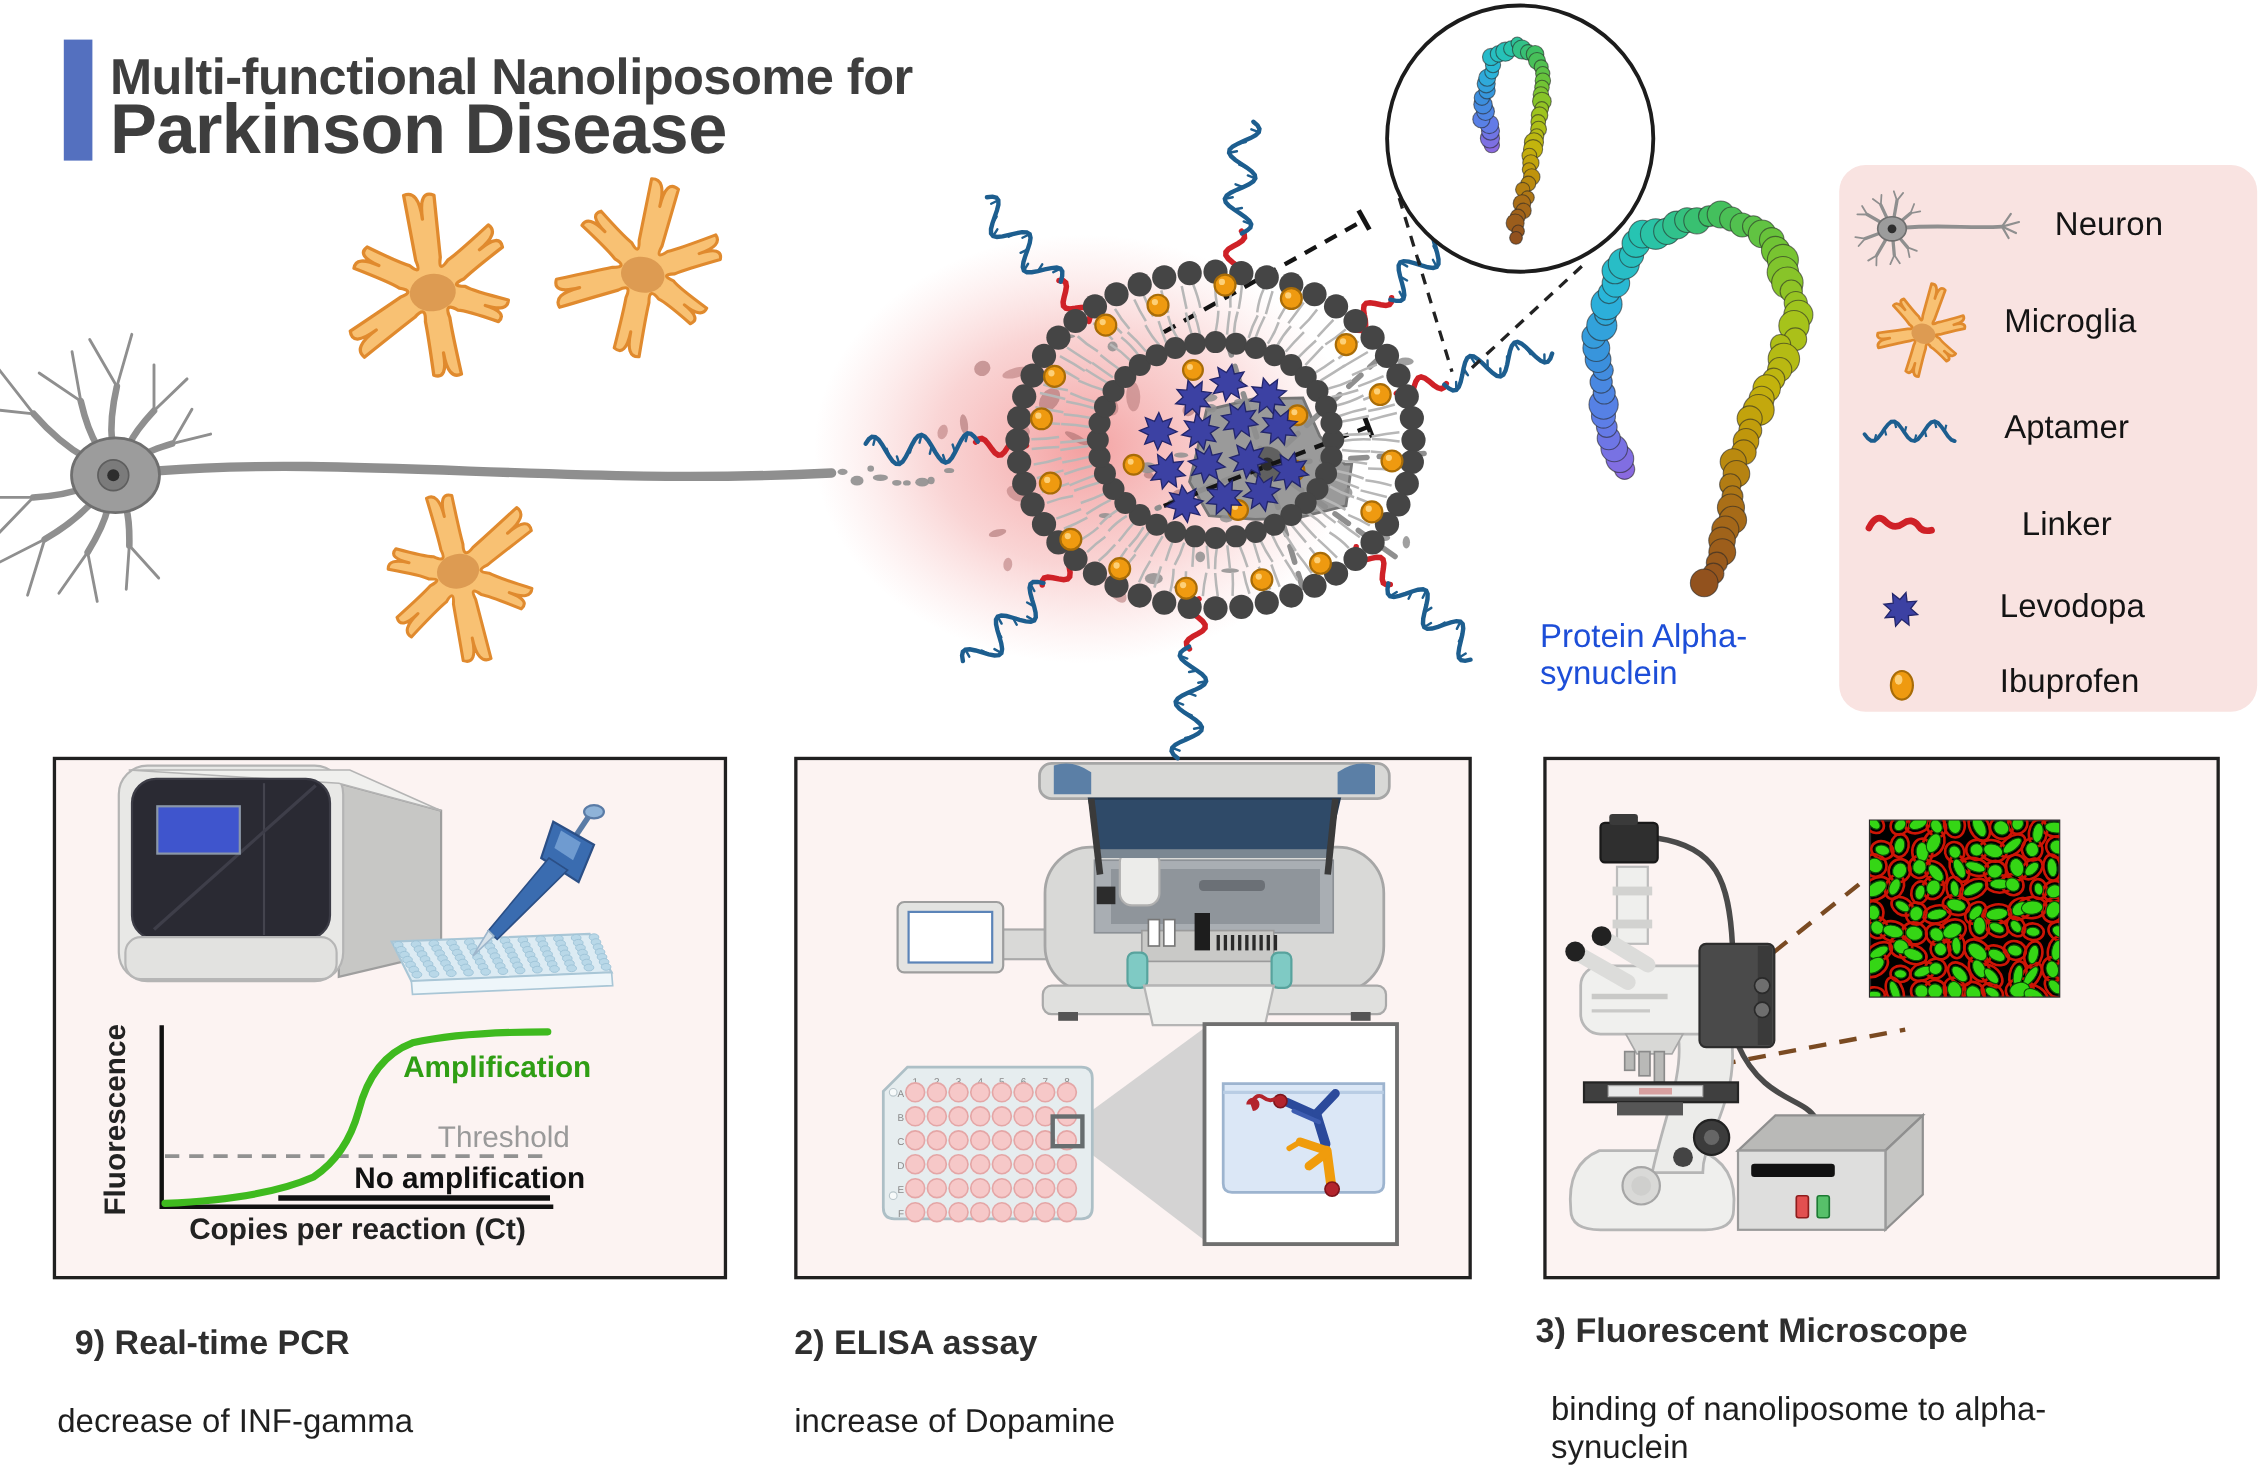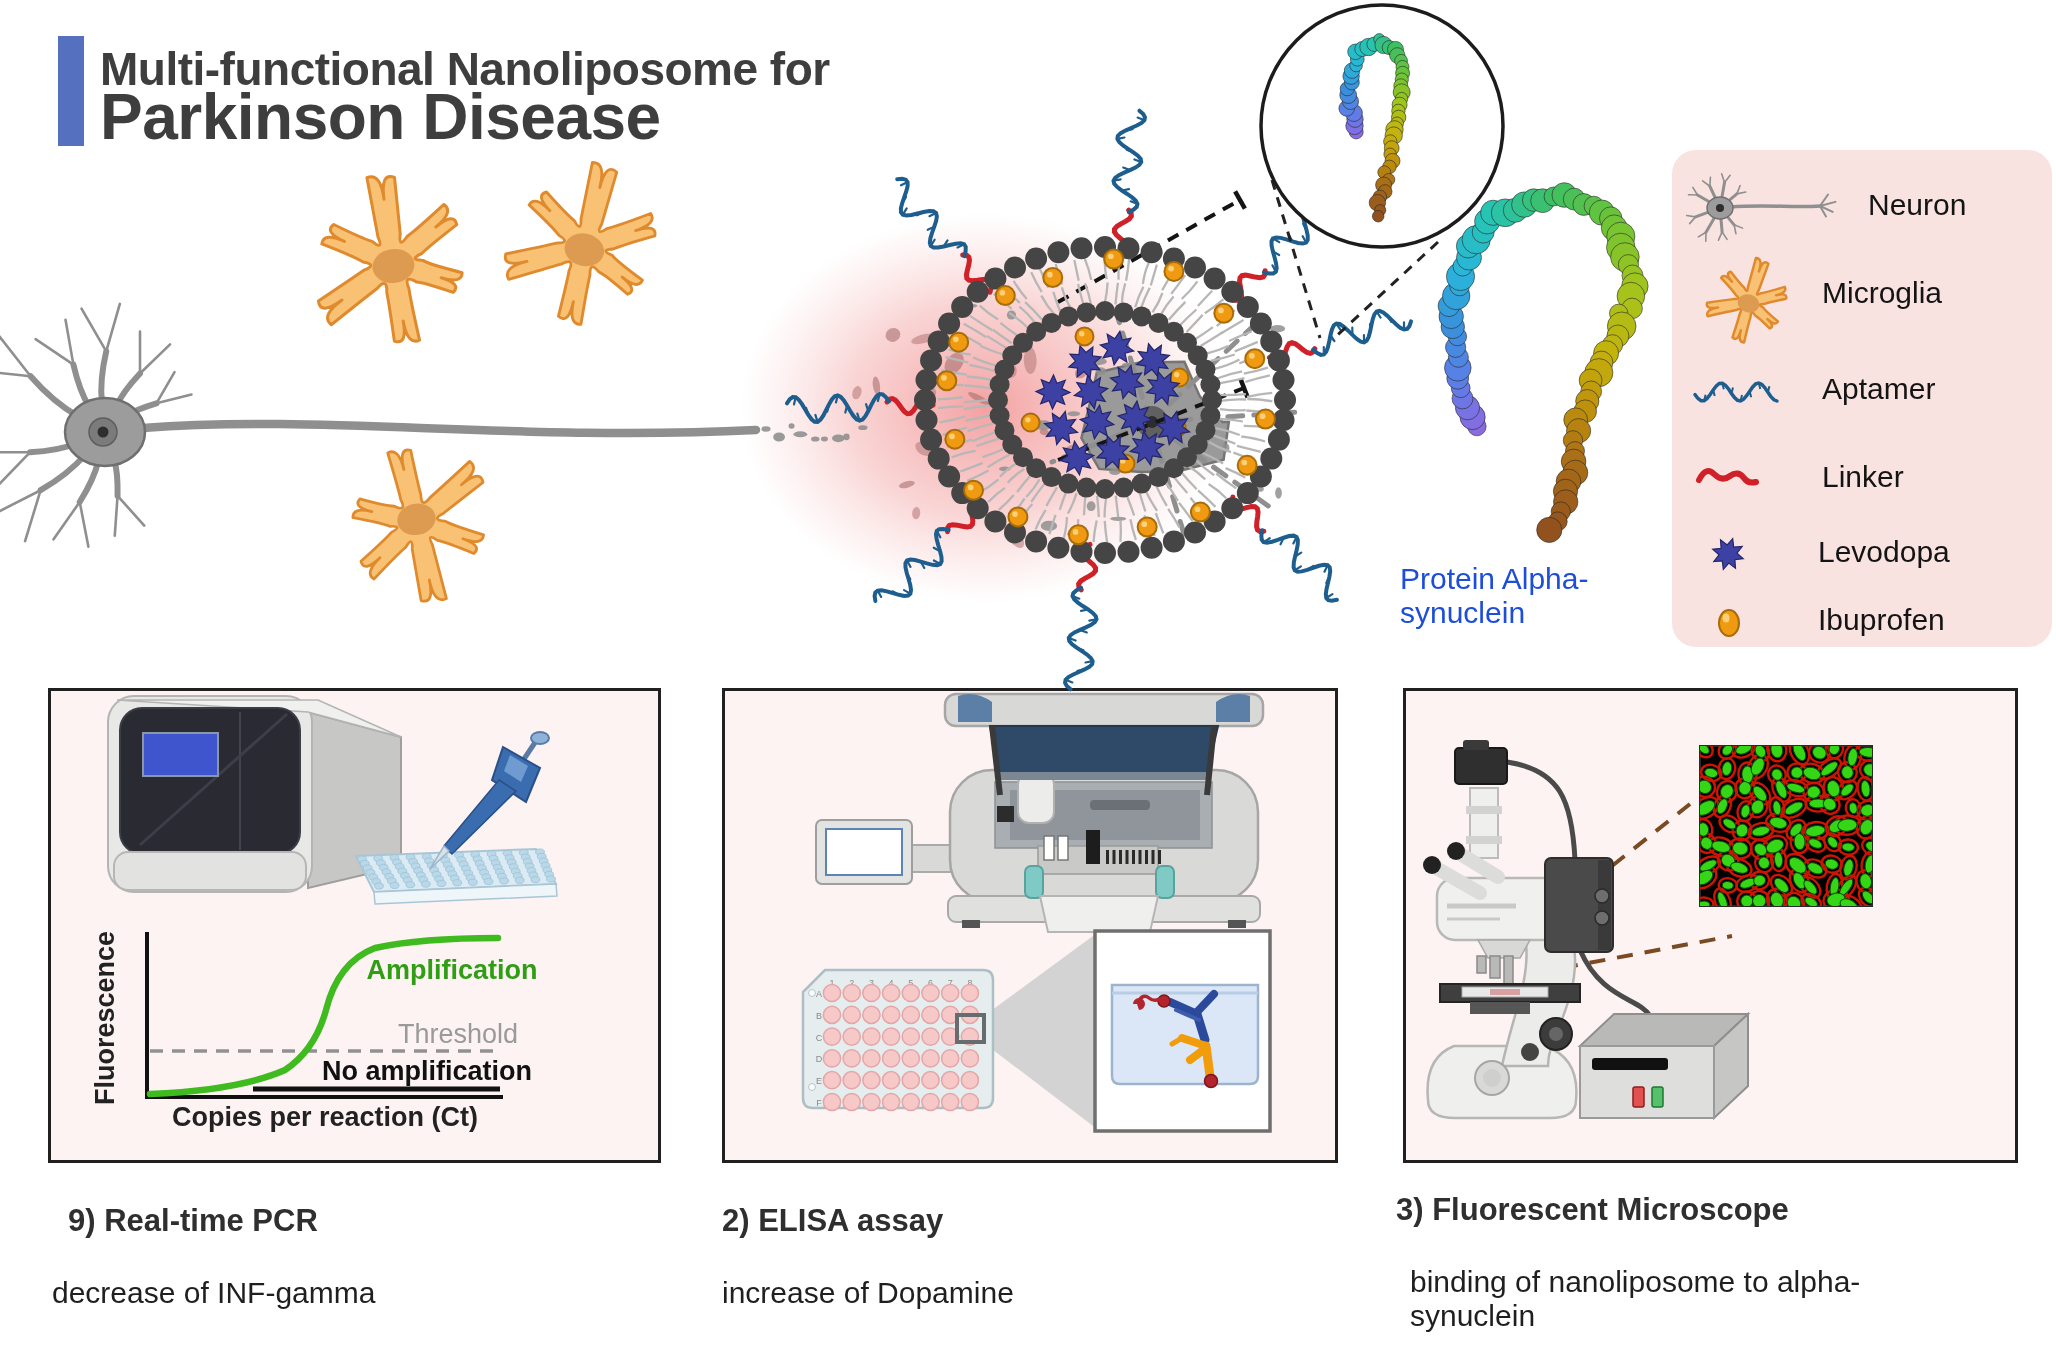--- a/index.html
+++ b/index.html
@@ -1181,21 +1181,21 @@
   <svg class="abs" id="legend-levodopa" style="left:35px;top:383px" width="42" height="42">
       <path d="M36.3,25.7L27.9,26.7L28.5,35.2L21.8,30.0L16.3,36.3L15.3,27.9L6.8,28.5L12.0,21.8L5.7,16.3L14.1,15.3L13.5,6.8L20.2,12.0L25.7,5.7L26.7,14.1L35.2,13.5L30.0,20.2Z" fill="#3c41a3" stroke="#23266b" stroke-width="1.2"></path>
     </svg>
   <svg class="abs" id="legend-ibuprofen" style="left:37px;top:452px" width="40" height="42">
       <ellipse cx="20" cy="21" rx="10" ry="13" fill="#ef9a10" stroke="#a86c08" stroke-width="2"></ellipse>
       <ellipse cx="17" cy="16" rx="3.5" ry="4.5" fill="#ffd98a" opacity="0.85"></ellipse>
     </svg>
   <div class="legend-label" style="left:196px;top:38px">Neuron</div>
   <div class="legend-label" style="left:150px;top:126px">Microglia</div>
   <div class="legend-label" style="left:150px;top:222px">Aptamer</div>
-  <div class="legend-label" style="left:150px;top:310px">Linker</div>
+  <div class="legend-label" style="left:166px;top:310px">Linker</div>
   <div class="legend-label" style="left:146px;top:385px">Levodopa</div>
   <div class="legend-label" style="left:146px;top:453px">Ibuprofen</div>
 </div>
 
 <div class="cap-head" style="left:68px;top:1203px">9) Real-time PCR</div>
 <div class="cap-detail" style="left:52px;top:1276px">decrease of INF-gamma</div>
 <div class="cap-head" style="left:722px;top:1203px">2) ELISA assay</div>
 <div class="cap-detail" style="left:722px;top:1276px">increase of Dopamine</div>
 <div class="cap-head" style="left:1396px;top:1192px">3) Fluorescent Microscope</div>
 <div class="cap-detail" style="left:1410px;top:1265px;width:560px">binding of nanoliposome to alpha-synuclein</div>

